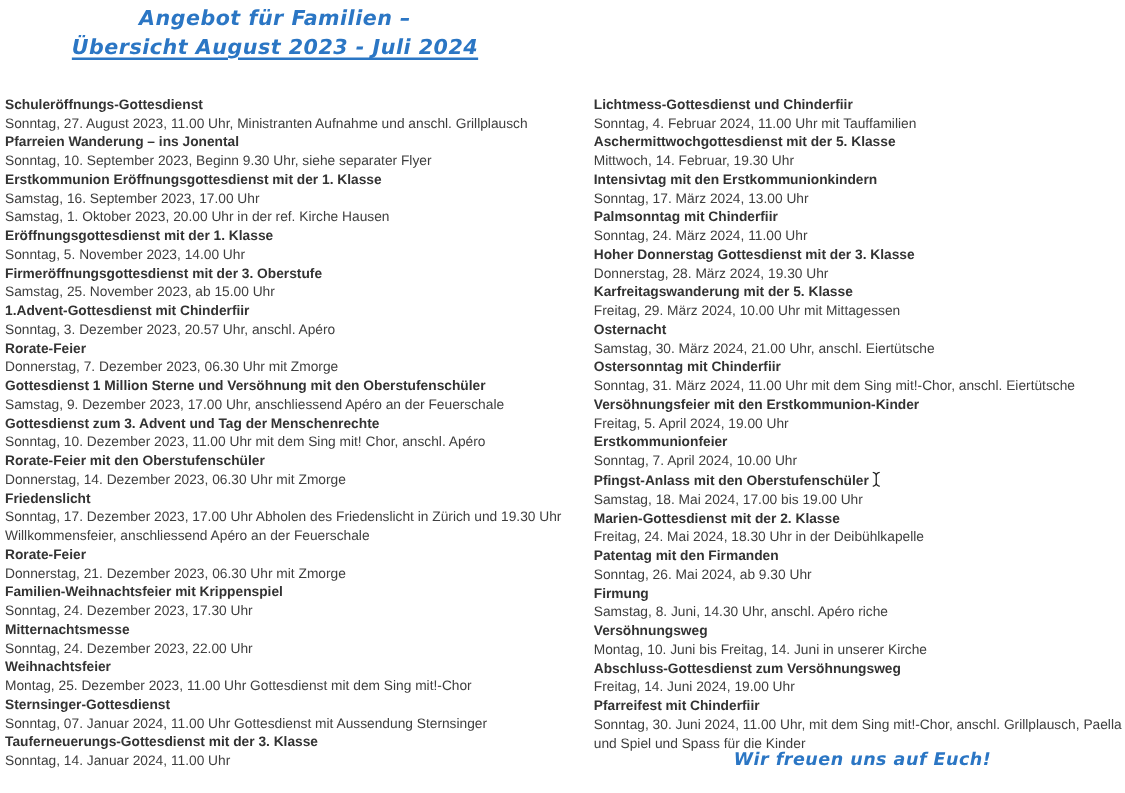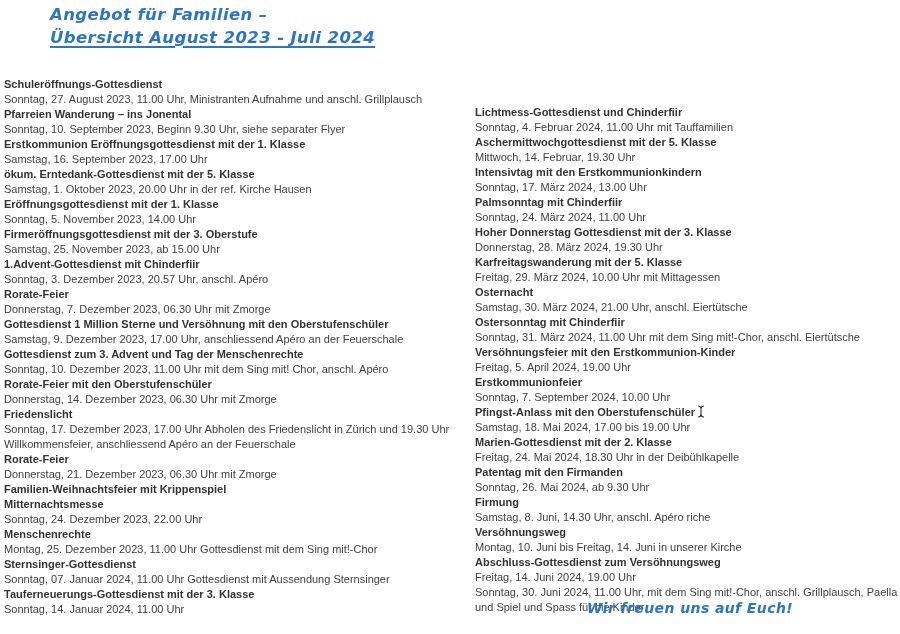--- a/index.html
+++ b/index.html
@@ -9,21 +9,21 @@
     font-family: "Liberation Sans", sans-serif;
     overflow: hidden;
     position: relative;
   }
   .page { position: absolute; inset: 0; }
 
   
   .title-block {
     position: absolute;
     left: 50px; top: 3px; width: 340px;
-    text-align: left;
+    text-align: center;
     color: var(--accent, #2b76c4);
     font-family: cursive, "DejaVu Sans", sans-serif;
     font-style: italic;
     font-weight: 600;
     font-size: 16.5px;
     line-height: 23px;
     letter-spacing: 0.4px;
   }
   .title-line2 {
     text-decoration: underline;
@@ -33,21 +33,21 @@
 
   
   .col {
     position: absolute;
     top: 77px;
     font-size: 11px;
     line-height: 15px;
     color: #3e3e3e;
   }
   .col-left  { left: 4px;   width: 458px; }
-  .col-right { left: 475px; width: 424px; margin-top: 28px; }
+  .col-right { left: 475px; width: 424px; }
 
   .event { margin: 0; }
   .event-title { font-weight: 700; color: #333333; white-space: nowrap; }
   .event-details { font-weight: 400; }
 
   
   .ibeam {
     display: inline-block;
     width: 8px; height: 13px;
     margin-left: 2px;
@@ -84,21 +84,20 @@
       </div>
       <div class="event">
         <div class="event-title"><span>Pfarreien Wanderung – ins Jonental</span></div>
         <div class="event-details">Sonntag, 10. September 2023, Beginn 9.30 Uhr, siehe separater Flyer</div>
       </div>
       <div class="event">
         <div class="event-title"><span>Erstkommunion Eröffnungsgottesdienst mit der 1. Klasse</span></div>
         <div class="event-details">Samstag, 16. September 2023, 17.00 Uhr</div>
       </div>
       <div class="event">
-        <div class="event-title"><span>ökum. Erntedank-Gottesdienst mit der 5. Klasse</span></div>
         <div class="event-details">Samstag, 1. Oktober 2023, 20.00 Uhr in der ref. Kirche Hausen</div>
       </div>
       <div class="event">
         <div class="event-title"><span>Eröffnungsgottesdienst mit der 1. Klasse</span></div>
         <div class="event-details">Sonntag, 5. November 2023, 14.00 Uhr</div>
       </div>
       <div class="event">
         <div class="event-title"><span>Firmeröffnungsgottesdienst mit der 3. Oberstufe</span></div>
         <div class="event-details">Samstag, 25. November 2023, ab 15.00 Uhr</div>
       </div>
@@ -125,27 +124,28 @@
       <div class="event">
         <div class="event-title"><span>Friedenslicht</span></div>
         <div class="event-details">Sonntag, 17. Dezember 2023, 17.00 Uhr Abholen des Friedenslicht in Zürich und 19.30 Uhr Willkommensfeier, anschliessend Apéro an der Feuerschale</div>
       </div>
       <div class="event">
         <div class="event-title"><span>Rorate-Feier</span></div>
         <div class="event-details">Donnerstag, 21. Dezember 2023, 06.30 Uhr mit Zmorge</div>
       </div>
       <div class="event">
         <div class="event-title"><span>Familien-Weihnachtsfeier mit Krippenspiel</span></div>
+        <div class="event-details">Sonntag, 24. Dezember 2023, 17.30 Uhr</div>
       </div>
       <div class="event">
         <div class="event-title"><span>Mitternachtsmesse</span></div>
         <div class="event-details">Sonntag, 24. Dezember 2023, 22.00 Uhr</div>
       </div>
       <div class="event">
-        <div class="event-title"><span>Menschenrechte</span></div>
+        <div class="event-title"><span>Weihnachtsfeier</span></div>
         <div class="event-details">Montag, 25. Dezember 2023, 11.00 Uhr Gottesdienst mit dem Sing mit!-Chor</div>
       </div>
       <div class="event">
         <div class="event-title"><span>Sternsinger-Gottesdienst</span></div>
         <div class="event-details">Sonntag, 07. Januar 2024, 11.00 Uhr Gottesdienst mit Aussendung Sternsinger</div>
       </div>
       <div class="event">
         <div class="event-title"><span>Tauferneuerungs-Gottesdienst mit der 3. Klasse</span></div>
         <div class="event-details">Sonntag, 14. Januar 2024, 11.00 Uhr</div>
       </div>
@@ -183,21 +183,21 @@
       <div class="event">
         <div class="event-title"><span>Ostersonntag mit Chinderfiir</span></div>
         <div class="event-details">Sonntag, 31. März 2024, 11.00 Uhr mit dem Sing mit!-Chor, anschl. Eiertütsche</div>
       </div>
       <div class="event">
         <div class="event-title"><span>Versöhnungsfeier mit den Erstkommunion-Kinder</span></div>
         <div class="event-details">Freitag, 5. April 2024, 19.00 Uhr</div>
       </div>
       <div class="event">
         <div class="event-title"><span>Erstkommunionfeier</span></div>
-        <div class="event-details">Sonntag, 7. September 2024, 10.00 Uhr</div>
+        <div class="event-details">Sonntag, 7. April 2024, 10.00 Uhr</div>
       </div>
       <div class="event">
         <div class="event-title"><span>Pfingst-Anlass mit den Oberstufenschüler</span><svg viewBox="0 0 8 14" class="ibeam">
             <path d="M1 1 Q4 1.5 4 4 L4 10 Q4 12.5 1 13 M7 1 Q4 1.5 4 4 M7 13 Q4 12.5 4 10" fill="none" stroke="#222222" stroke-width="1.1"></path>
           </svg></div>
         <div class="event-details">Samstag, 18. Mai 2024, 17.00 bis 19.00 Uhr</div>
       </div>
       <div class="event">
         <div class="event-title"><span>Marien-Gottesdienst mit der 2. Klasse</span></div>
         <div class="event-details">Freitag, 24. Mai 2024, 18.30 Uhr in der Deibühlkapelle</div>
@@ -212,19 +212,20 @@
       </div>
       <div class="event">
         <div class="event-title"><span>Versöhnungsweg</span></div>
         <div class="event-details">Montag, 10. Juni bis Freitag, 14. Juni in unserer Kirche</div>
       </div>
       <div class="event">
         <div class="event-title"><span>Abschluss-Gottesdienst zum Versöhnungsweg</span></div>
         <div class="event-details">Freitag, 14. Juni 2024, 19.00 Uhr</div>
       </div>
       <div class="event">
+        <div class="event-title"><span>Pfarreifest mit Chinderfiir</span></div>
         <div class="event-details">Sonntag, 30. Juni 2024, 11.00 Uhr, mit dem Sing mit!-Chor, anschl. Grillplausch, Paella und Spiel und Spass für die Kinder</div>
       </div>
     </div>
 
   <div class="footer-note">Wir freuen uns auf Euch!</div>
 
 </div>
 
 </body></html>

